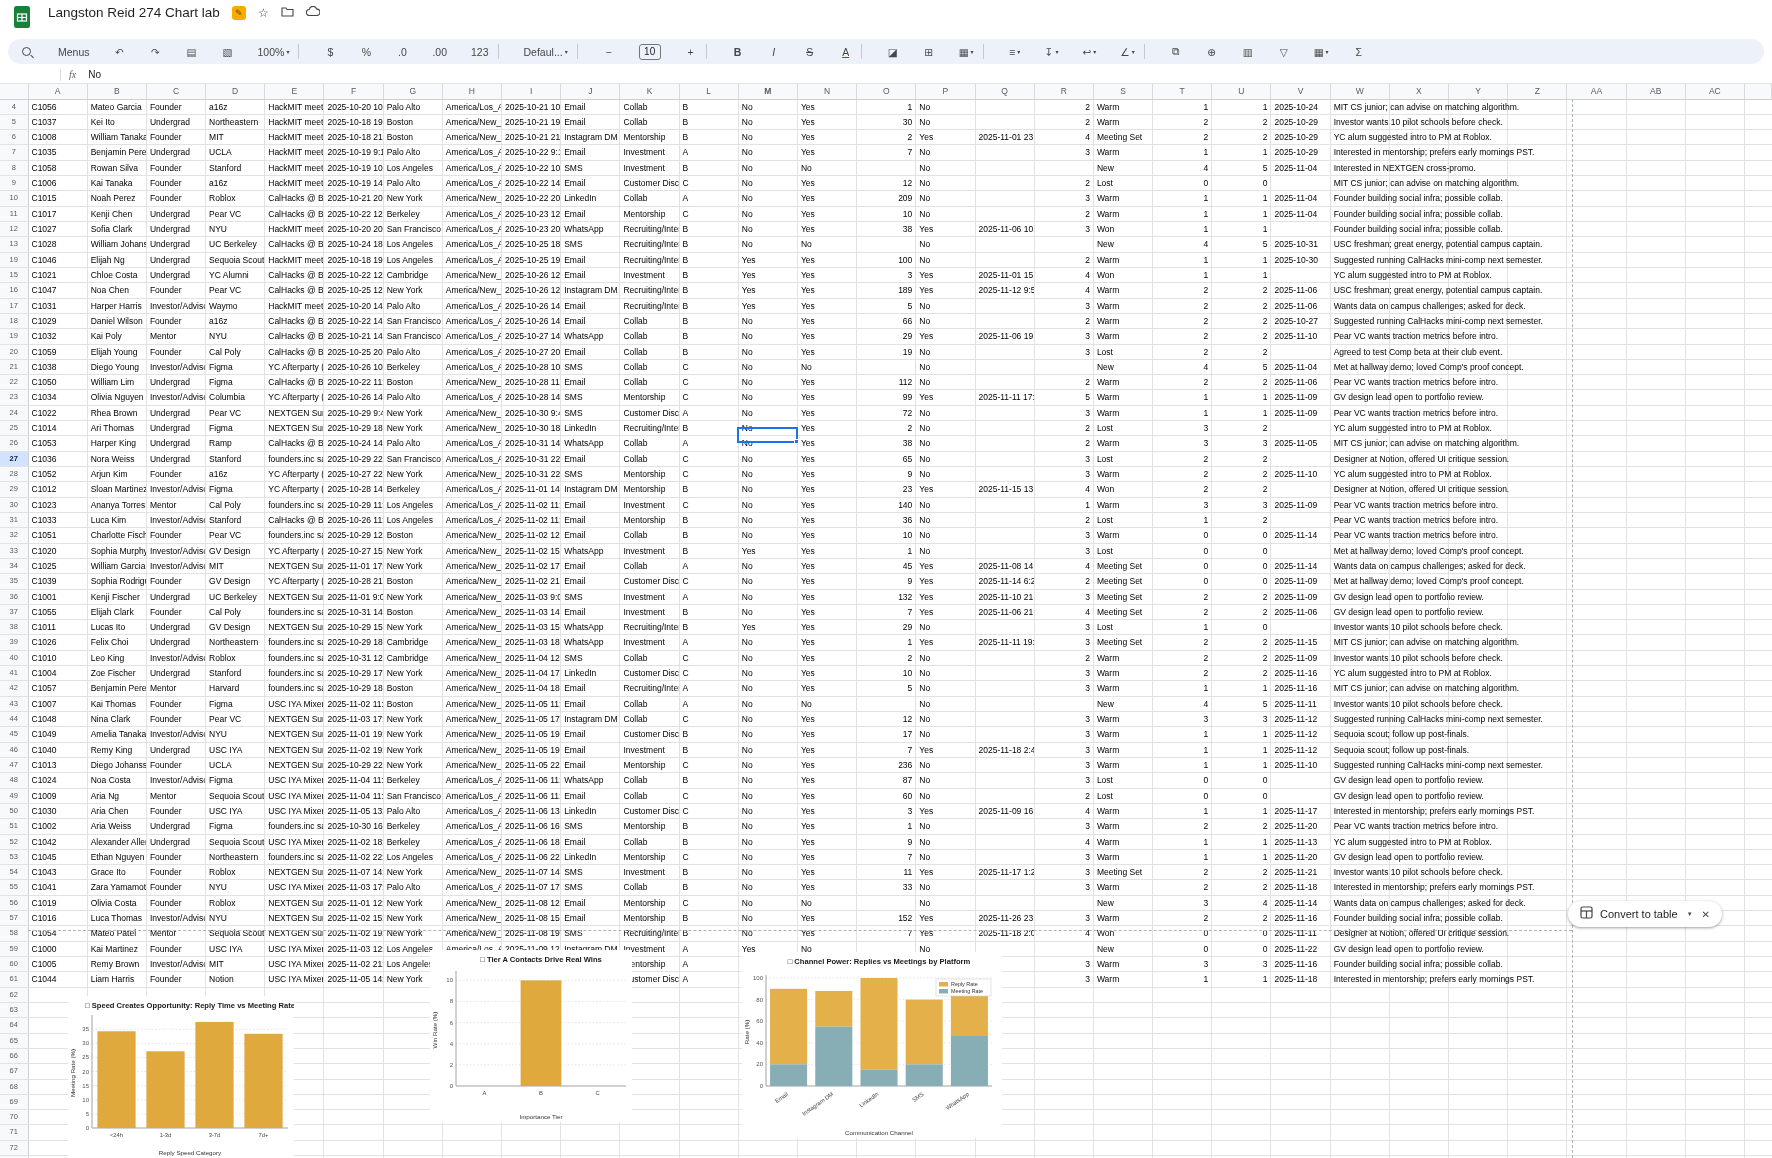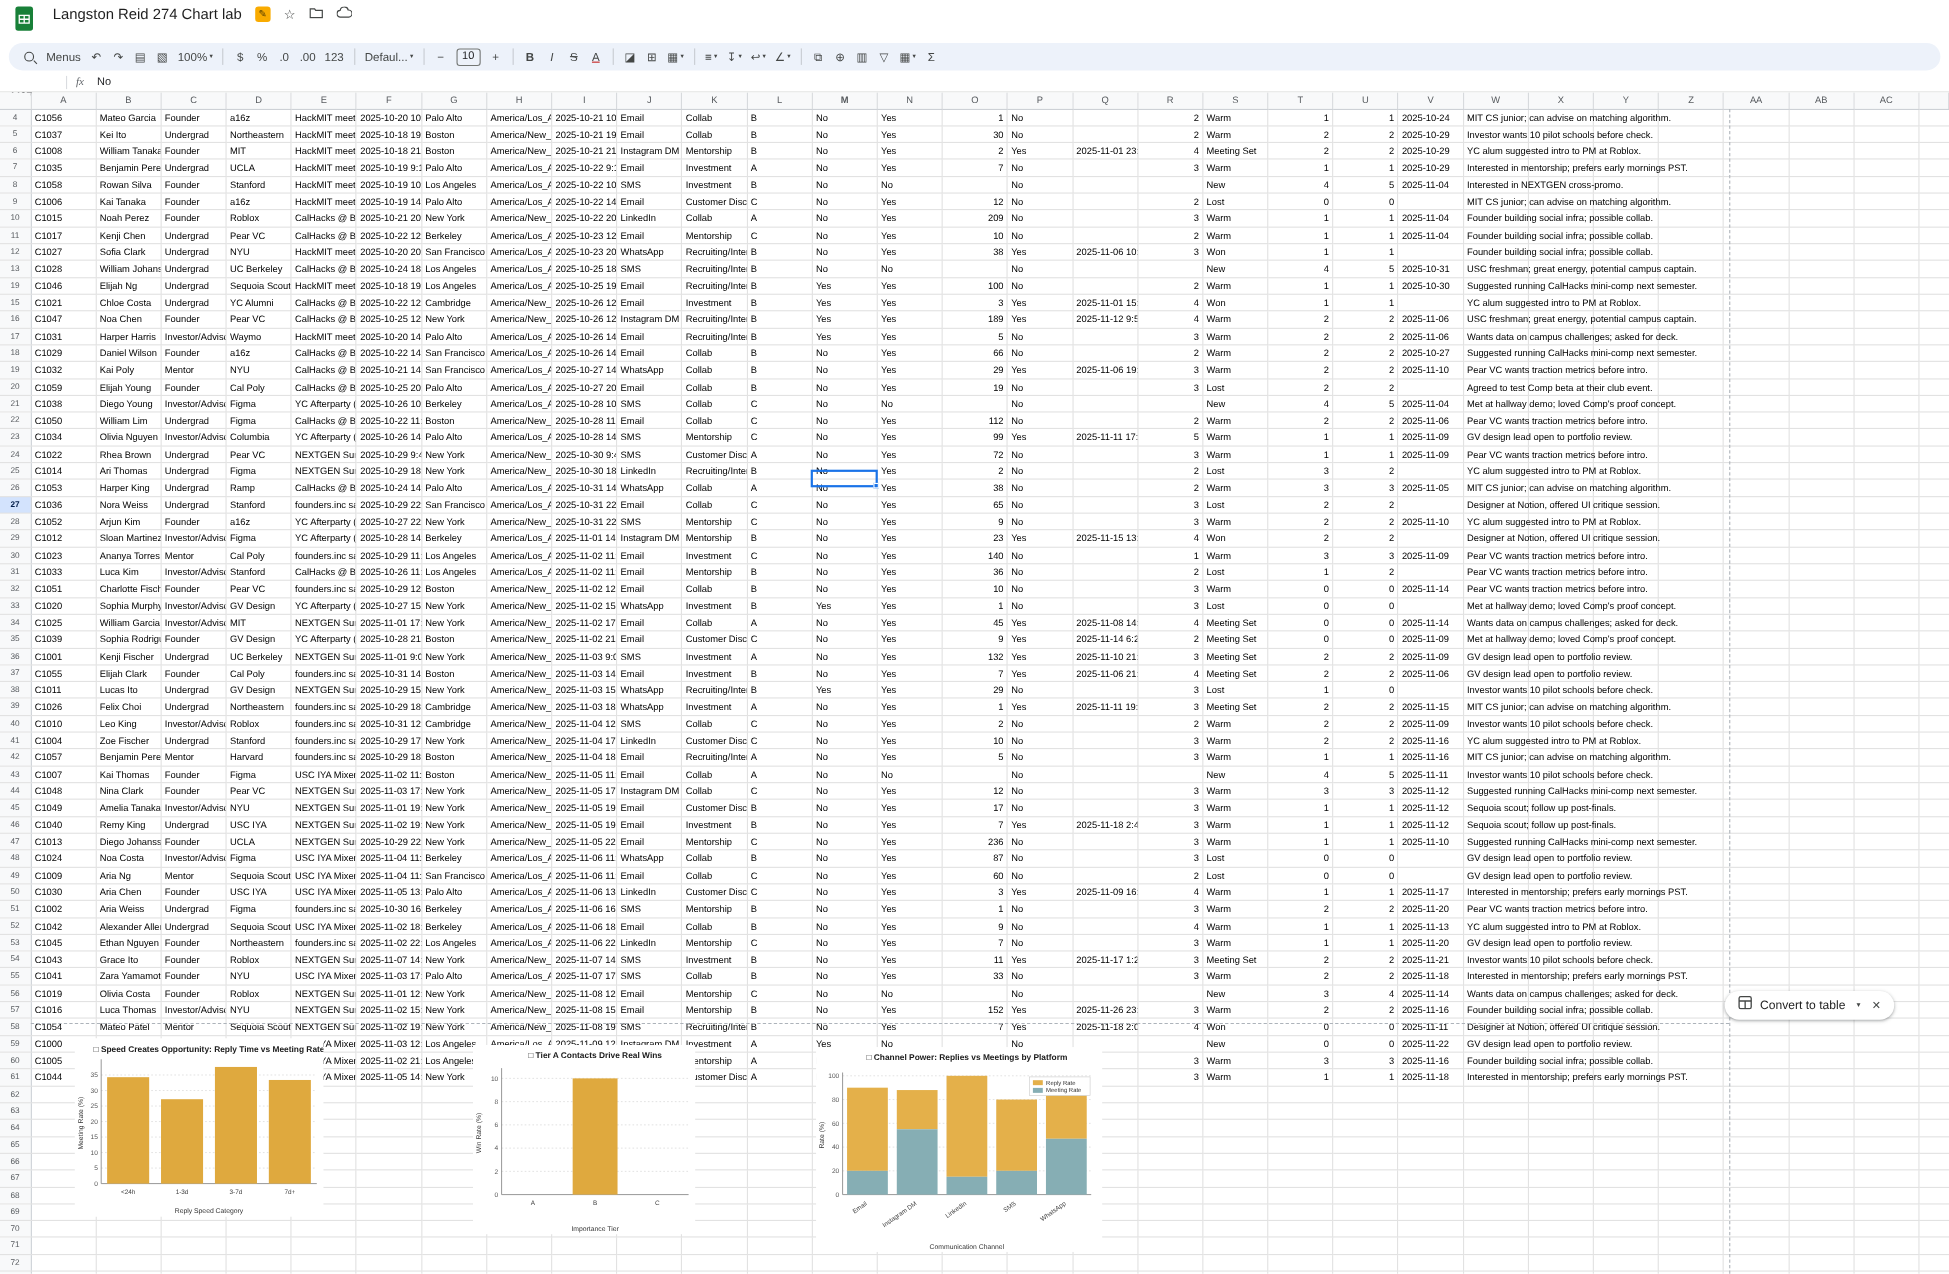--- a/index.html
+++ b/index.html
@@ -12,21 +12,21 @@
   .doc-title { font-size:13.5px; color:#1f1f1f; }
   .badge { width:14px; height:14px; background:#f9ab00; border-radius:3px; color:#5c4300;
     font-size:9px; display:flex; align-items:center; justify-content:center; }
   .mini-ic { font-size:12px; color:#444746; line-height:1; }
   .menubar { position:absolute; left:36px; top:39px; display:flex; }
   .menu-item { font-size:11.5px; color:#1f1f1f; padding:2px 7px; border-radius:8px; cursor:default; }
   
   .toolbar { position:absolute; left:8px; top:39px; width:1756px; height:25px; background:#edf2fa;
     border-radius:13px; display:flex; align-items:center; padding:0 8px; gap:2px; }
   .tb-it { min-width:18px; height:19px; display:flex; align-items:center; justify-content:center;
-    font-size:10.5px; color:#444746; border-radius:4px; padding:0 3px; white-space:nowrap; }
+    font-size:10.5px; color:#444746; border-radius:4px; padding:0 3px; white-space:nowrap;margin-left:16px; }
   .tb-sep { width:1px; height:15px; background:#c7cbd1; margin:0 4px; }
   .tb-box { border:1px solid #747775; border-radius:3px; width:22px; background:#edf2fa; height:16px;
     font-size:10px; display:flex; align-items:center; justify-content:center; color:#202124;}
   .chev { font-size:6px; color:#444746; margin-left:2px; }
   .search-pill { display:flex; align-items:center; gap:6px; background:transparent; padding:0 6px; }
   .search-glyph { width:9px; height:9px; border:1.4px solid #444746; border-radius:50%; position:relative; }
   .search-glyph::after { content:""; position:absolute; width:4px; height:1.4px; background:#444746;
     transform:rotate(45deg); left:7px; top:8px; }
   .b{font-weight:bold} .i{font-style:italic} .s{text-decoration:line-through} .u{text-decoration:underline; text-decoration-color:#c5221f;}
   
@@ -2542,21 +2542,21 @@
         </tr>
       </tbody>
     </table>
 </div>
 
 <div id="overlays">
     <div class="selection" style="left: 737.4px; top: 427.36px; width: 60.2px; height: 15.32px; position: absolute;"></div>
     <div class="fill-handle" style="left: 793.6px; top: 438.68px; position: absolute;"></div>
     <div class="dash-h" style="left: 28px; top: 930px; width: 1544px; height: 0px; position: absolute;"></div>
     <div class="dash-v" style="left: 1572px; top: 99px; width: 0px; height: 1059px; position: absolute;"></div>
-    <div class="chart" style="left: 68px; top: 944px; width: 226px; height: 162px; position: absolute; text-decoration: underline;"><svg width="226" height="162">
+    <div class="chart" style="left: 68px; top: 996px; width: 226px; height: 162px; position: absolute; text-decoration: underline;"><svg width="226" height="162">
         <rect x="0" y="0" width="226" height="162" fill="#fff"></rect>
         <text x="122" y="12" font-size="7.6" text-anchor="middle" fill="#1a1a1a" font-family="Liberation Sans, sans-serif" font-weight="bold">□ Speed Creates Opportunity: Reply Time vs Meeting Rate</text>
         <text x="21" y="134" font-size="6" text-anchor="end" fill="#555" font-family="Liberation Sans, sans-serif">0</text>
         <line x1="24" y1="117.8974358974359" x2="220" y2="117.8974358974359" stroke="#d9d9d9" stroke-dasharray="1.5,2" stroke-width="0.7"></line>
         <text x="21" y="119.8974358974359" font-size="6" text-anchor="end" fill="#555" font-family="Liberation Sans, sans-serif">5</text>
         <line x1="24" y1="103.7948717948718" x2="220" y2="103.7948717948718" stroke="#d9d9d9" stroke-dasharray="1.5,2" stroke-width="0.7"></line>
         <text x="21" y="105.7948717948718" font-size="6" text-anchor="end" fill="#555" font-family="Liberation Sans, sans-serif">10</text>
         <line x1="24" y1="89.6923076923077" x2="220" y2="89.6923076923077" stroke="#d9d9d9" stroke-dasharray="1.5,2" stroke-width="0.7"></line>
         <text x="21" y="91.6923076923077" font-size="6" text-anchor="end" fill="#555" font-family="Liberation Sans, sans-serif">15</text>
         <line x1="24" y1="75.58974358974359" x2="220" y2="75.58974358974359" stroke="#d9d9d9" stroke-dasharray="1.5,2" stroke-width="0.7"></line>

